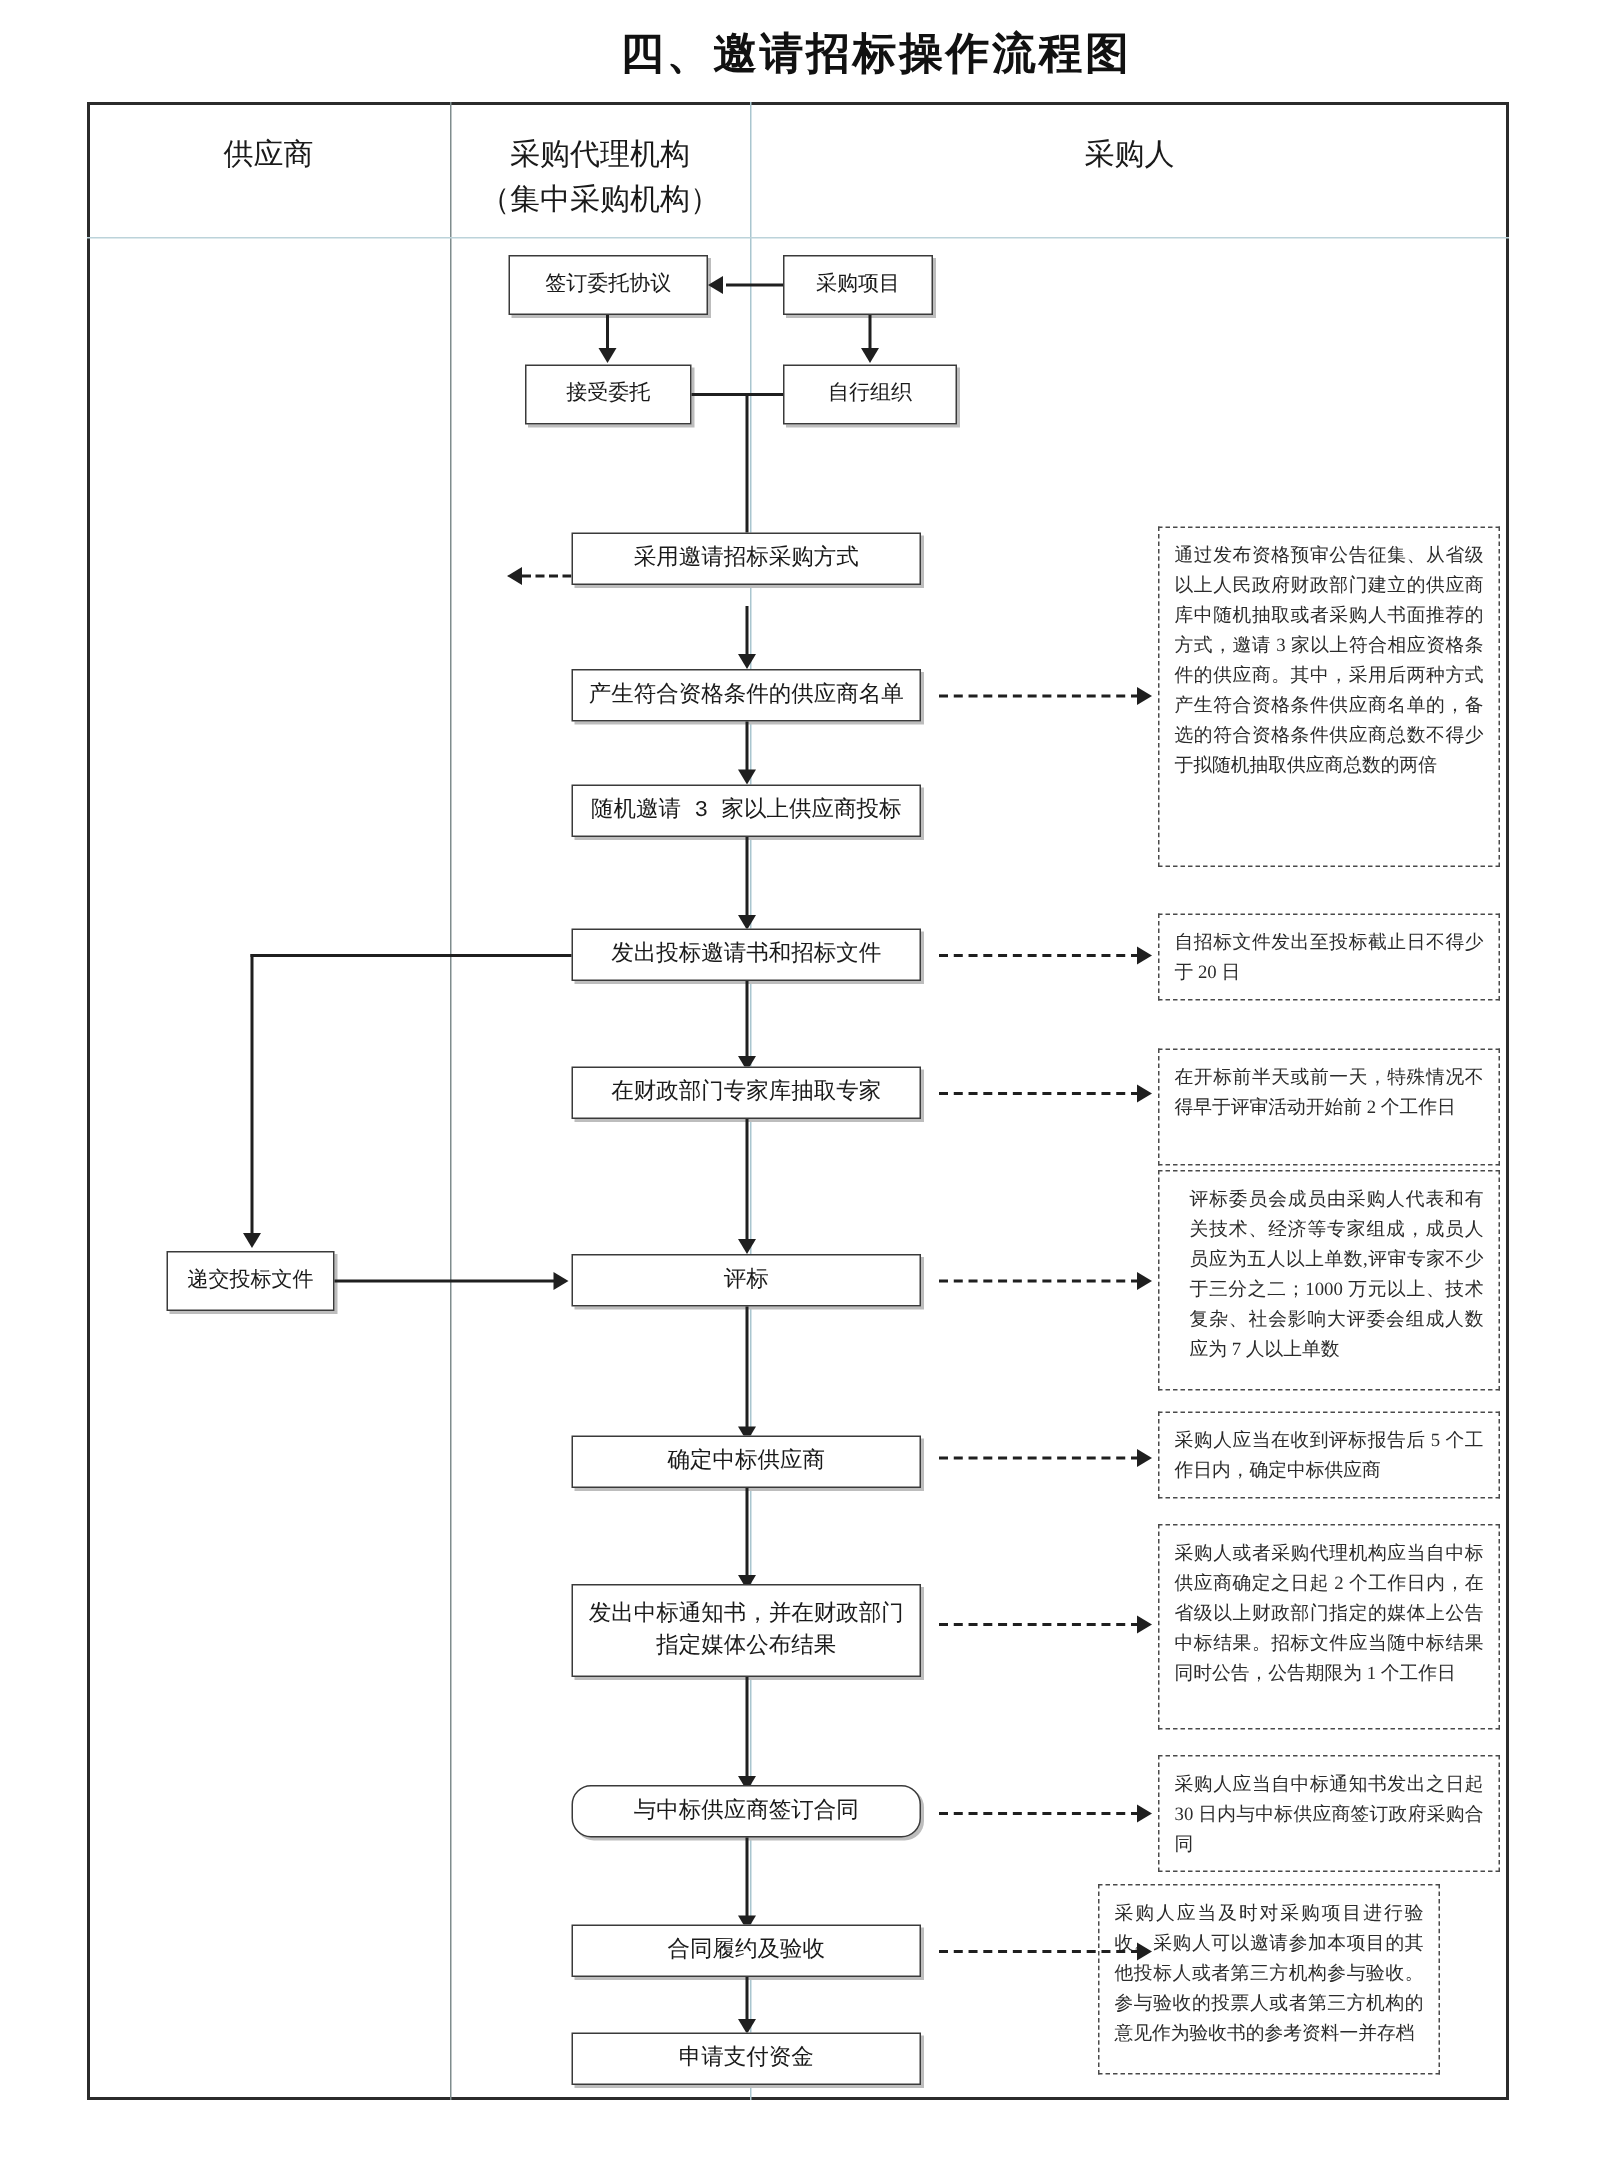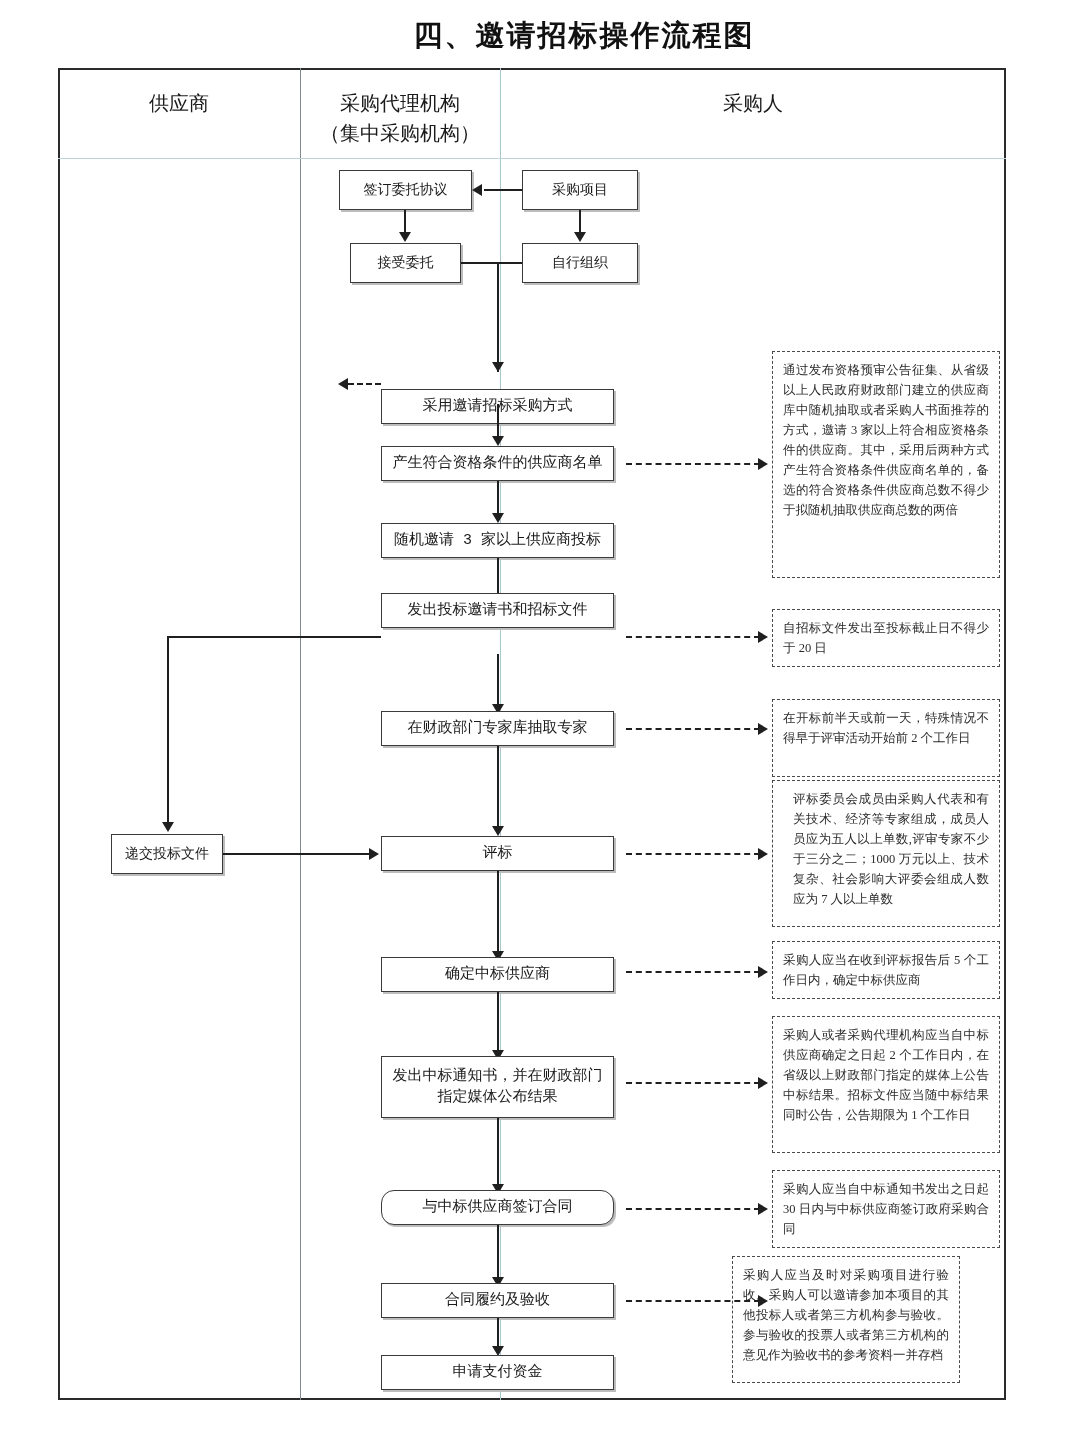--- a/index.html
+++ b/index.html
@@ -159,21 +159,21 @@
   <div class="hdr-sep"></div>
 
   <div class="lane-head h1">供应商</div>
   <div class="lane-head h2">
     <div>采购代理机构</div>
     <div>（集中采购机构）</div>
   </div>
   <div class="lane-head h3">采购人</div>
 
   <div class="box small" style="left:339px; top:170px; width:133px; height:40px;">签订委托协议</div>
-  <div class="box small" style="left:522px; top:170px; width:116px; height:40px;">采购项目</div>
+  <div class="box small" style="left:522px; top:170px; width:100px; height:40px;">采购项目</div>
 
   <div class="ln h" style="left:484px; top:189px; width:38px;"></div>
   <div class="arrow left" style="left:472px; top:184px;"></div>
 
   <div class="box small" style="left:350px; top:243px; width:111px; height:40px;">接受委托</div>
   <div class="box small" style="left:522px; top:243px; width:116px; height:40px;">自行组织</div>
 
   <div class="ln v" style="left:404px; top:210px; height:23px;"></div>
   <div class="arrow down" style="left:399px; top:232px;"></div>
 
@@ -181,36 +181,36 @@
   <div class="arrow down" style="left:574px; top:232px;"></div>
 
   <div class="ln h" style="left:461px; top:262px; width:61px;"></div>
   <div class="ln v" style="left:497px; top:262px; height:110px;"></div>
   <div class="arrow down" style="left:492px; top:362px;"></div>
 
 
   <div class="dln h" style="left:348px; top:383px; width:33px;"></div>
   <div class="arrow left" style="left:338px; top:378px;"></div>
 
-  <div class="box" style="left:381px; top:389px; width:233px; height:35px;">采用邀请招标采购方式</div>
+  <div class="box" style="left:381px; top:355px; width:233px; height:35px;">采用邀请招标采购方式</div>
 
   <div class="ln v" style="left:497px; top:404px; height:34px;"></div>
   <div class="arrow down" style="left:492px; top:436px;"></div>
 
   <div class="box" style="left:381px; top:446px; width:233px; height:35px;">产生符合资格条件的供应商名单</div>
 
   <div class="ln v" style="left:497px; top:481px; height:34px;"></div>
   <div class="arrow down" style="left:492px; top:513px;"></div>
 
   <div class="box" style="left:381px; top:523px; width:233px; height:35px;">随机邀请 3 家以上供应商投标</div>
 
   <div class="ln v" style="left:497px; top:558px; height:56px;"></div>
   <div class="arrow down" style="left:492px; top:610px;"></div>
 
-  <div class="box" style="left:381px; top:593px; width:233px; height:35px;">发出投标邀请书和招标文件</div>
+  <div class="box" style="left:381px; top:619px; width:233px; height:35px;">发出投标邀请书和招标文件</div>
 
   <div class="ln v" style="left:497px; top:654px; height:54px;"></div>
   <div class="arrow down" style="left:492px; top:704px;"></div>
 
   <div class="box" style="left:381px; top:711px; width:233px; height:35px;">在财政部门专家库抽取专家</div>
 
   <div class="ln v" style="left:497px; top:746px; height:84px;"></div>
   <div class="arrow down" style="left:492px; top:826px;"></div>
 
   <div class="ln h" style="left:167px; top:636px; width:214px;"></div>

